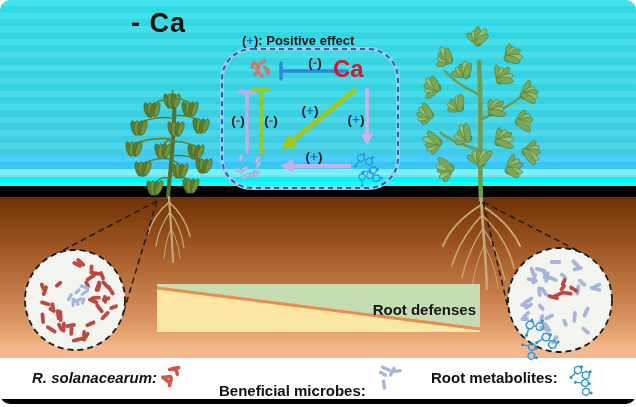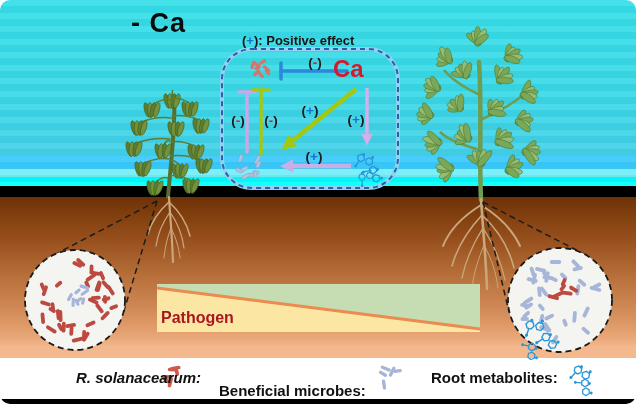--- a/index.html
+++ b/index.html
@@ -40,21 +40,21 @@
   .fx-leg{font-size:13px;font-weight:bold;color:#141414;line-height:18px;}
   .plus{color:#1573cf;} .minus{color:#e31b1b;}
   .ca-node{font-size:24px;font-weight:bold;color:#d4182e;}
   .rel{font-size:13.5px;font-weight:bold;color:#1a1a1a;transform:translate(-50%,-50%);}
   .wedge-right{
     position:absolute;left:246px;top:285px;width:230px;text-align:right;
     font-size:15px;font-weight:bold;color:#151515;line-height:16.5px;
   }
   .pathogen-lab{font-size:16px;font-weight:bold;color:#a8161f;}
   .leg-item{font-size:15px;font-weight:bold;color:#111;}
-  .leg-sp{font-style:italic;font-weight:600;margin-left:44px;}
+  .leg-sp{font-style:italic;font-weight:600;}
 </style>
 </head>
 <body>
 
 <div id="stage">
 
   <div class="sky"></div>
   <div class="soil-line"></div>
   <div class="soil"></div>
   <div class="legend-bar"></div>
@@ -486,19 +486,19 @@
 
   <div class="txt rel" style="left:315px;top:62px;"><span>(</span><span class="minus">-</span><span>)</span></div>
   <div class="txt rel" style="left:238px;top:120px;"><span>(</span><span class="minus">-</span><span>)</span></div>
   <div class="txt rel" style="left:271px;top:120px;"><span>(</span><span class="minus">-</span><span>)</span></div>
   <div class="txt rel" style="left:310px;top:110px;"><span>(</span><span class="plus">+</span><span>)</span></div>
   <div class="txt rel" style="left:356px;top:119px;"><span>(</span><span class="plus">+</span><span>)</span></div>
   <div class="txt rel" style="left:314px;top:156px;"><span>(</span><span class="plus">+</span><span>)</span></div>
 
   <div class="wedge-right">
     <br>
+    <span>Root defenses</span>
   </div>
-  <div class="txt pathogen-lab" style="left:161px;top:309px;">Pathogen</div>
 
   <div class="txt leg-item leg-sp" style="left:32px;top:369px;">R. solanacearum:</div>
   <div class="txt leg-item" style="left:219px;top:382px;">Beneficial microbes:</div>
   <div class="txt leg-item" style="left:431px;top:369px;">Root metabolites:</div>
 </div>
 
 </body></html>

